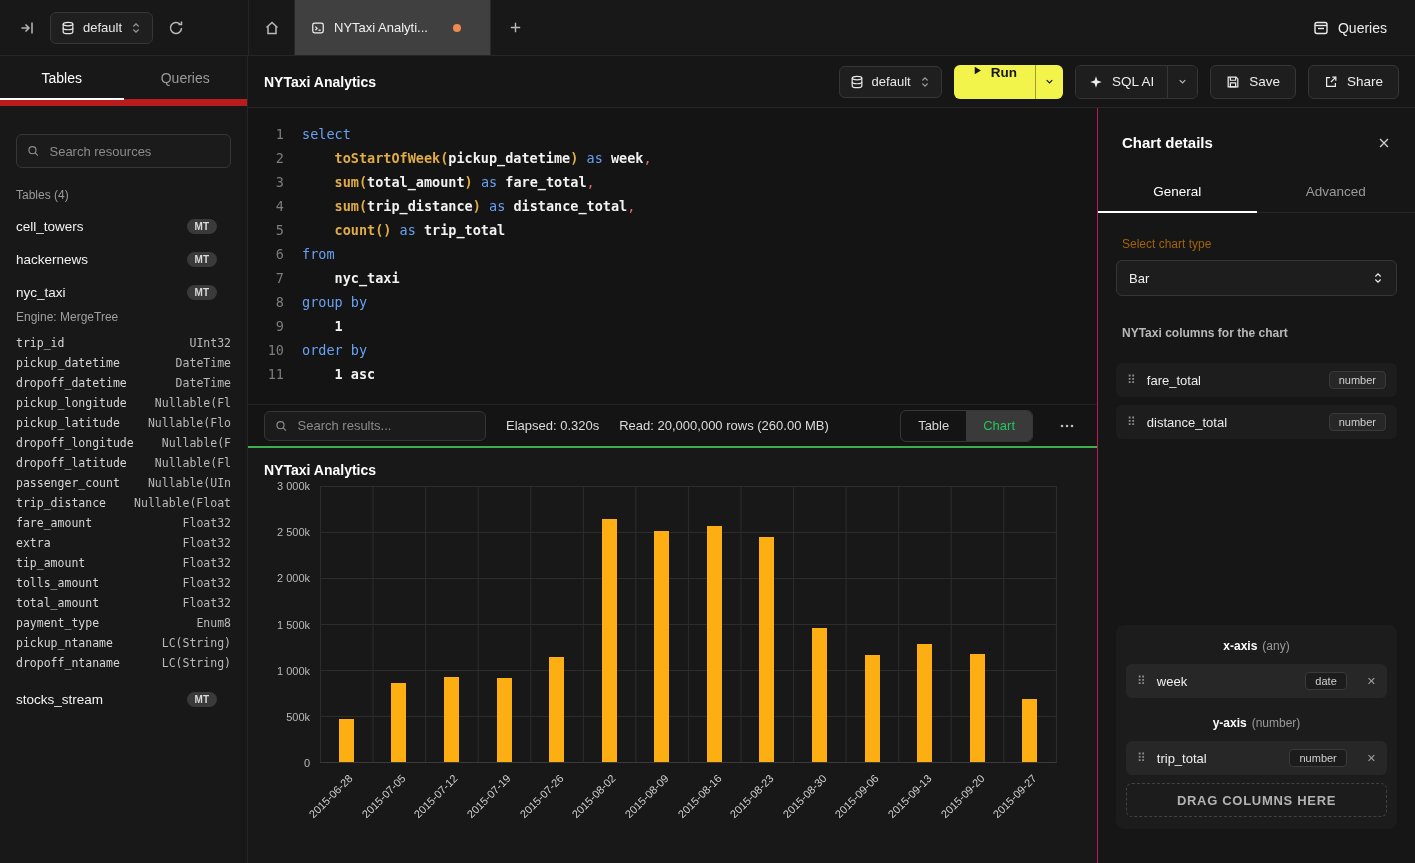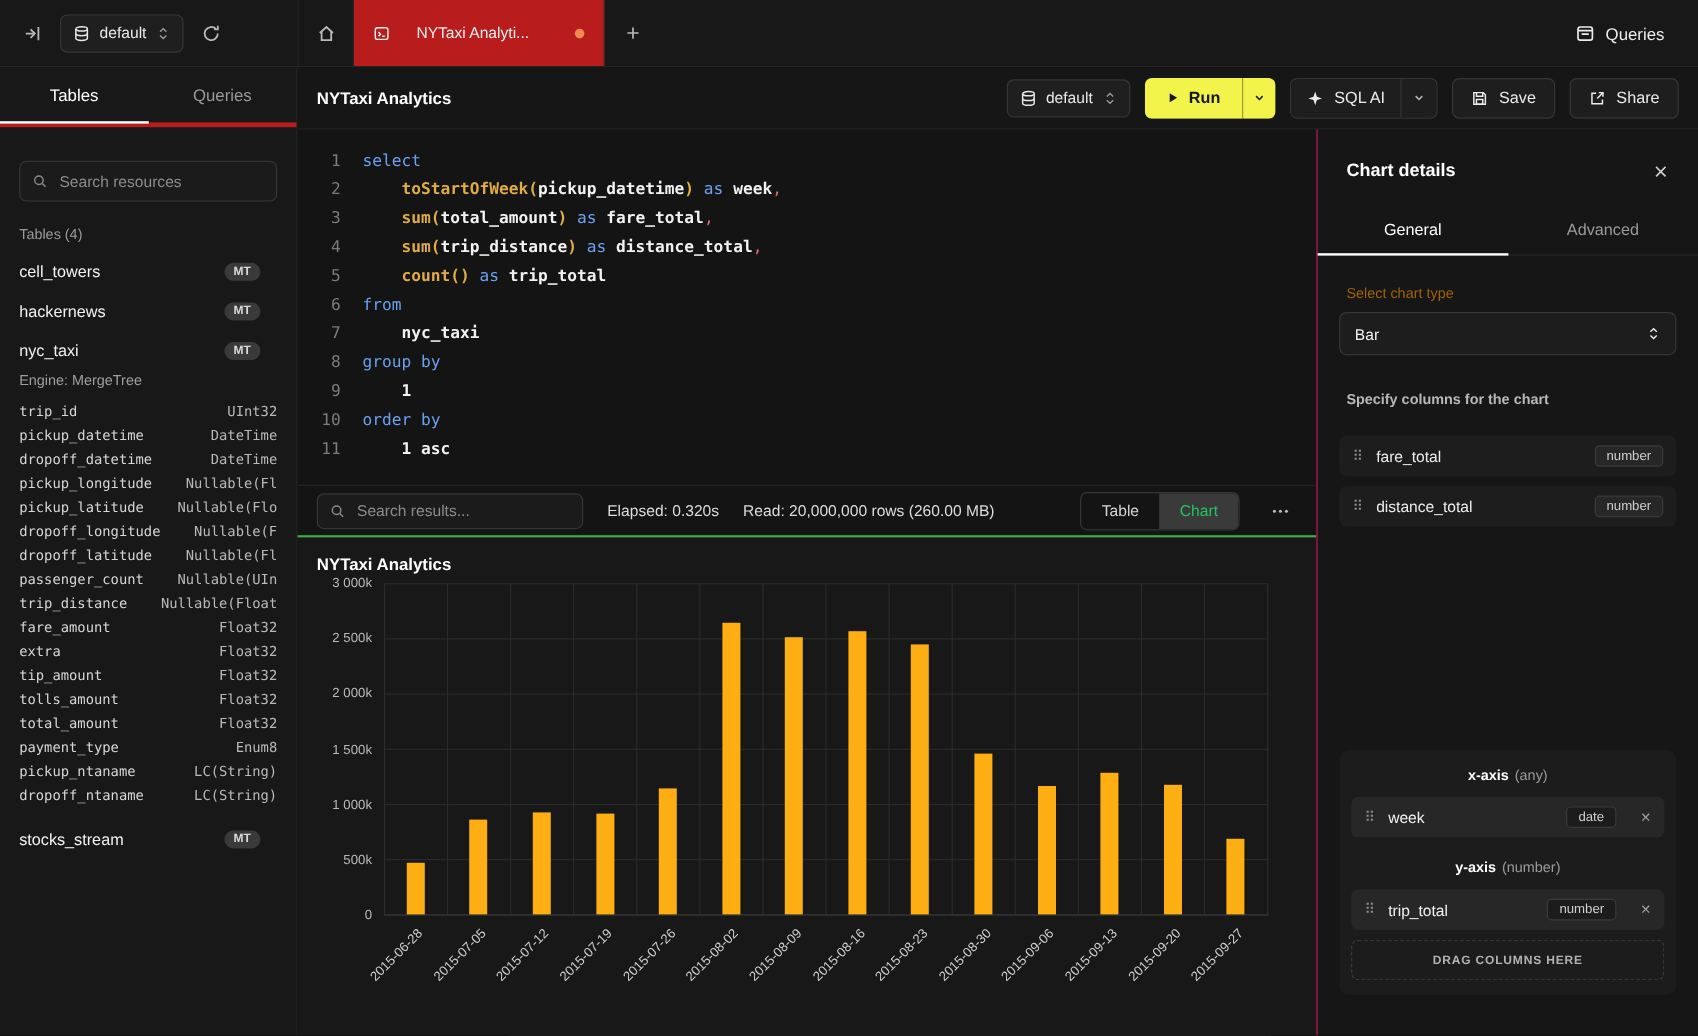--- a/index.html
+++ b/index.html
@@ -16,35 +16,35 @@
   .topbar { flex:0 0 56px; height:56px; background:#181818; border-bottom:1px solid #262626;
             display:flex; align-items:center; }
   .topbar-left { width:248px; flex:0 0 248px; display:flex; align-items:center; gap:8px; padding:0 12px; }
   .icon-btn { background:none; border:none; color:#b9b9b9; width:30px; height:30px;
               display:flex; align-items:center; justify-content:center; cursor:pointer; padding:0; flex:0 0 auto; }
   .pill { display:flex; align-items:center; gap:8px; background:#1f1f1f; border:1px solid #363636;
           border-radius:6px; height:32px; padding:0 10px; color:#e8e8e8; font-size:13px; cursor:pointer; }
   .pill .chev { color:#9a9a9a; display:flex; }
   .topbar-tabs { display:flex; align-items:stretch; height:100%; border-left:1px solid #262626; }
   .home-btn { width:46px; height:100%; border-right:1px solid #262626; border-radius:0; }
-  .editor-tab { display:flex; align-items:center; gap:22px; padding:0 16px; background:#b91c1c;
+  .editor-tab { display:flex; align-items:center; gap:9px; padding:0 16px; background:#404040;
                 border-right:1px solid #2b2b2b; min-width:196px; font-size:13px; color:#f0f0f0; cursor:pointer; }
   .tab-dot { width:8px; height:8px; border-radius:50%; background:#ef8a4e; margin-left:16px; }
   .plus-btn { width:48px; height:100%; border-radius:0; }
   .topbar-right { margin-left:auto; padding-right:22px; }
   .ghost-btn { background:none; border:none; color:#ececec; font-size:14px; display:flex; gap:9px;
                align-items:center; cursor:pointer; }
 
   
   .below { flex:1; display:flex; min-height:0; }
 
   
   .sidebar { width:248px; flex:0 0 248px; background:#181818; border-right:1px solid #262626;
              display:flex; flex-direction:column; min-height:0; }
-  .side-tabs { flex:0 0 50px; height:50px; display:flex; border-bottom:4px solid #b91c1c; }
+  .side-tabs { flex:0 0 50px; height:50px; display:flex; border-bottom:7px solid #b91c1c; }
   .side-tab { flex:1; display:flex; align-items:center; justify-content:center; font-size:14px;
               color:#9a9a9a; cursor:pointer; position:relative; }
   .side-tab.active { color:#ffffff; }
   .side-tab.active::after { content:""; position:absolute; left:0; right:0; bottom:-1px; height:2px; background:#ffffff; }
   .side-body { flex:1; padding:16px 16px 0; overflow:hidden; display:flex; flex-direction:column; }
   .new-table { width:100%; height:34px; background:#f2f44b; color:#161616; font-weight:700; font-size:13px;
                border:none; border-radius:6px; display:flex; align-items:center; justify-content:center;
                gap:8px; cursor:pointer; font-family:inherit; }
   .search-box { margin-top:12px; height:34px; border:1px solid #363636; border-radius:6px; background:#1b1b1b;
                 display:flex; align-items:center; gap:8px; padding:0 10px; color:#8b8b8b; }
@@ -63,21 +63,21 @@
   .col-type { margin-left:auto; color:#b9b9b9; }
 
   
   .main-col { flex:1; display:flex; flex-direction:column; min-width:0; }
   .query-header { flex:0 0 52px; height:52px; display:flex; align-items:center; padding:0 16px;
                   border-bottom:1px solid #262626; background:#161616; }
   .q-title { font-size:14px; font-weight:600; color:#ffffff; }
   .qh-right { margin-left:auto; display:flex; align-items:center; gap:12px; }
   .split-yellow { display:flex; border-radius:6px; overflow:hidden; }
   .run-main { background:#f2f44b; color:#161616; font-weight:700; font-size:13.5px; border:none; height:34px;
-              padding:0 18px; display:flex; align-items:center; gap:8px; cursor:pointer; font-family:inherit; }
+              padding:0 18px; display:flex; align-items:flex-start; gap:8px; cursor:pointer; font-family:inherit; }
   .run-caret { background:#f2f44b; border:none; border-left:1px solid rgba(0,0,0,.35); width:28px; color:#161616;
                display:flex; align-items:center; justify-content:center; cursor:pointer; }
   .dark-split { display:flex; border:1px solid #363636; border-radius:6px; overflow:hidden; }
   .dark-split button { background:#1e1e1e; border:none; color:#ececec; height:32px; padding:0 13px; font-size:13.5px;
                        display:flex; align-items:center; gap:9px; cursor:pointer; font-family:inherit; }
   .dark-split .caret { border-left:1px solid #363636; width:30px; padding:0; justify-content:center; color:#b9b9b9; }
   .dark-btn { background:#1e1e1e; border:1px solid #363636; color:#ececec; height:34px; border-radius:6px;
               padding:0 15px; font-size:13.5px; display:flex; align-items:center; gap:9px; cursor:pointer; font-family:inherit; }
 
   .work-row { flex:1; display:flex; min-height:0; }
@@ -156,21 +156,21 @@
   .axis-card { margin-top:auto; background:#1c1c1c; border-radius:8px; padding:14px 10px 12px; }
   .axis-head { text-align:center; font-size:12px; color:#ffffff; font-weight:700; margin-bottom:11px; }
   .axis-head .hint { color:#9a9a9a; font-weight:400; margin-left:5px; }
   .axis-head.second { margin-top:18px; }
   .chip { height:34px; display:flex; align-items:center; gap:11px; background:#272727; border-radius:6px;
           padding:0 11px; margin-bottom:6px; }
   .chip-name { font-size:13px; color:#f0f0f0; }
   .chip .type-badge { background:#1c1c1c; }
   .chip-close { color:#9f9f9f; font-size:11px; margin-left:9px; cursor:pointer; background:none; border:none; padding:0; }
   .drop-zone { border:1px dashed #414141; border-radius:6px; height:34px; display:flex; align-items:center;
-               justify-content:center; font-size:10px; letter-spacing:.7px; color:#b3b3b3; margin-top:8px; font-weight:600; }
+               justify-content:center; font-size:13px; letter-spacing:.7px; color:#b3b3b3; margin-top:8px; font-weight:600; }
 </style>
 </head>
 <body>
 
 <div class="app">
 
   <header class="topbar">
     <div class="topbar-left">
       <button class="icon-btn">
         <svg width="16" height="16" viewBox="0 0 16 16" fill="none" stroke="currentColor" stroke-width="1.5">
@@ -612,21 +612,21 @@
           </div>
           <div class="rp-body">
             <div class="rp-label">Select chart type</div>
             <div class="rp-select">
               <span>Bar</span>
               <svg width="12" height="12" viewBox="0 0 16 16" fill="none" stroke="currentColor" stroke-width="1.5">
                   <path d="M4.5 6L8 2.5 11.5 6"></path>
                   <path d="M4.5 10L8 13.5 11.5 10"></path>
                 </svg>
             </div>
-            <div class="rp-label2">Specify columns for the chart</div>
+            <div class="rp-label2">NYTaxi columns for the chart</div>
             <div class="avail-list">
                 <div class="avail-row">
                   <span class="drag">⠿</span>
                   <span class="avail-name">fare_total</span>
                   <span class="type-badge">number</span>
                 </div>
                 <div class="avail-row">
                   <span class="drag">⠿</span>
                   <span class="avail-name">distance_total</span>
                   <span class="type-badge">number</span>

